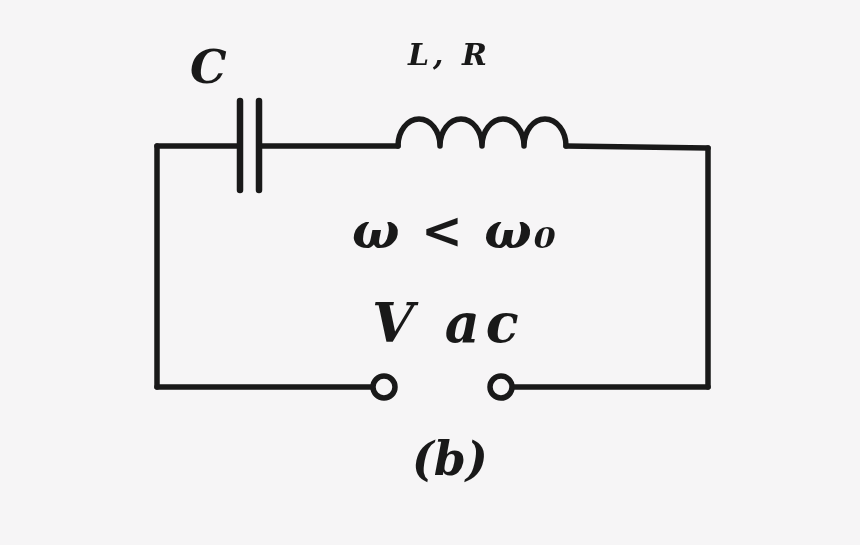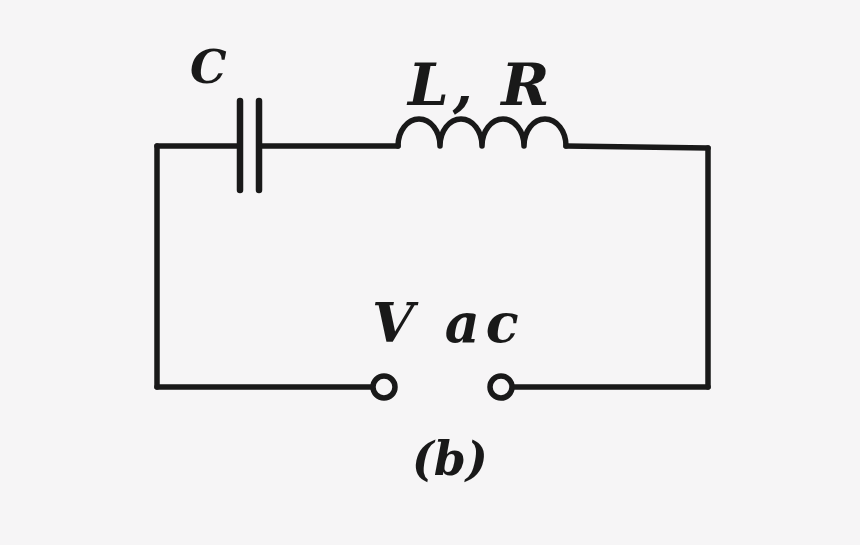--- a/index.html
+++ b/index.html
@@ -23,21 +23,21 @@
   .lbl {
     position: absolute;
     color: #191919;
     font-style: italic;
     font-weight: 700;
     white-space: nowrap;
     user-select: none;
     line-height: 1;
   }
   .lbl-capacitor   { left: 190px; top: 44px;  font-size: 46px; }
-  .lbl-inductor    { left: 408px; top: 56px;  font-size: 58px; letter-spacing: 4px; }
+  .lbl-inductor    { left: 408px; top: 40px;  font-size: 30px; letter-spacing: 4px; }
   .lbl-condition   { left: 352px; top: 206px; font-size: 50px; letter-spacing: 2px; }
   .lbl-source      { left: 372px; top: 296px; font-size: 54px; letter-spacing: 6px; }
   .lbl-figure      { left: 412px; top: 436px; font-size: 46px; }
 </style>
 </head>
 <body>
 
 <div class="stage">
 
   <svg width="860" height="545" viewBox="0 0 860 545">
@@ -64,18 +64,19 @@
       <circle cx="501" cy="387" r="11" fill="#f6f5f6"></circle>
 
       <path d="M513 387 L708 387"></path>
     </g>
   </svg>
 
   <div class="lbl lbl-capacitor">C</div>
 
   <div class="lbl lbl-inductor">L, R</div>
 
+  <div class="lbl lbl-condition">ω &lt; ω₀</div>
 
   <div class="lbl lbl-source">V ac</div>
 
   <div class="lbl lbl-figure">(b)</div>
 
 </div>
 
 </body></html>

